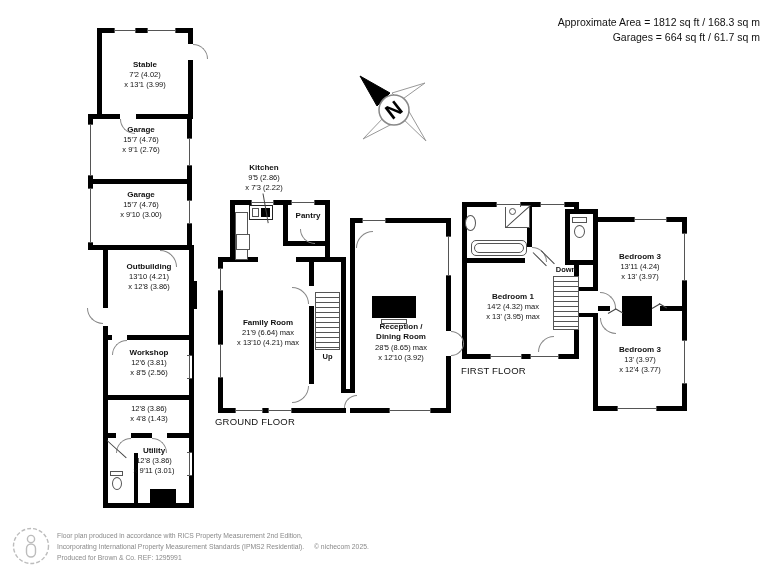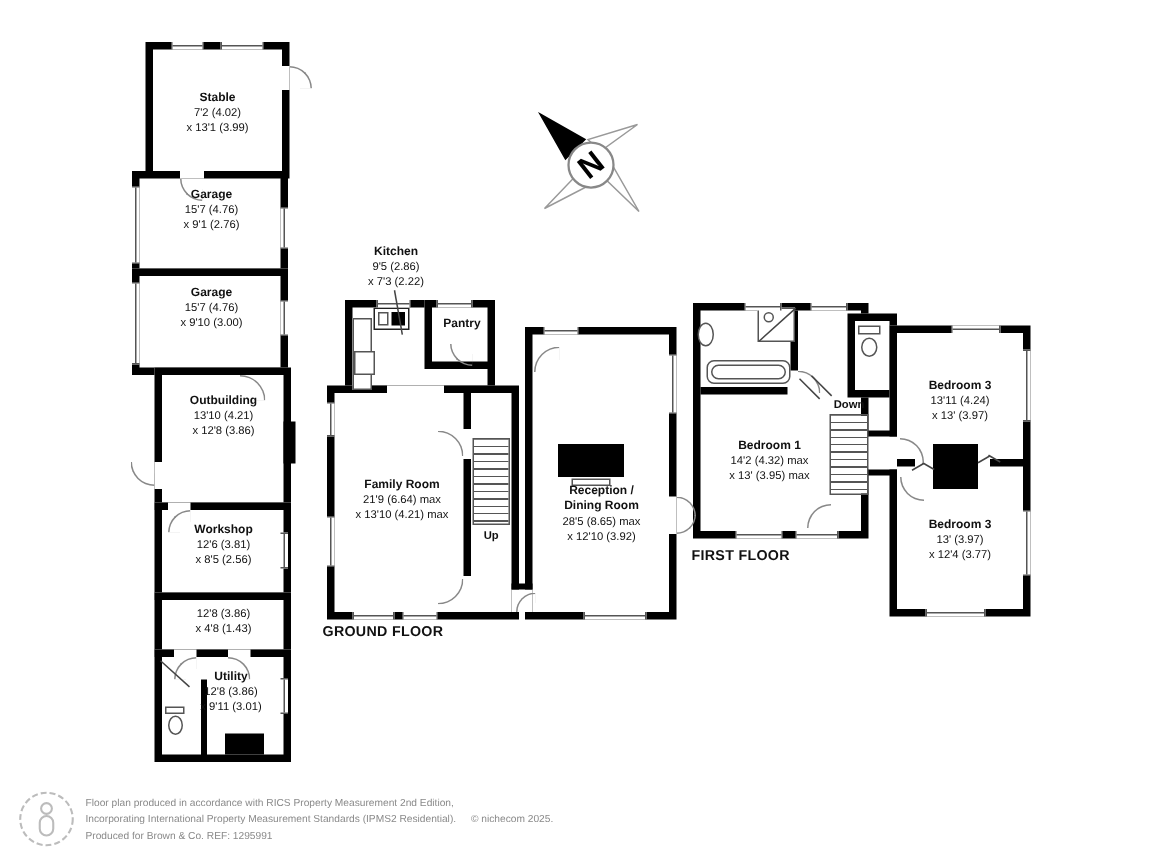--- a/index.html
+++ b/index.html
@@ -20,36 +20,38 @@
   .arc.br{border-bottom:1px solid #888;border-right:1px solid #888;border-bottom-right-radius:100% 100%;}
   .stairs{position:absolute;border:1px solid #555;box-sizing:border-box;z-index:3;
     background:repeating-linear-gradient(to bottom,#fff 0 4px,#555 4px 5px);}
   .fix{position:absolute;border:1px solid #555;background:#fff;box-sizing:border-box;z-index:3;}
   .ellipse{border-radius:50%;}
   .round{border-radius:5px;}
   .diag{position:absolute;height:1px;background:#444;transform-origin:0 50%;z-index:3;}
   .label{position:absolute;text-align:center;z-index:5;}
   .rname{display:block;font-weight:bold;font-size:8px;line-height:1.3;}
   .rdim{display:block;font-size:7.5px;line-height:1.3;}
-  .floorlbl{position:absolute;font-weight:bold;font-size:9.5px;letter-spacing:.2px;z-index:5;}
+  .floorlbl{position:absolute;font-weight:normal;font-size:9.5px;letter-spacing:.2px;z-index:5;}
   .updown{position:absolute;font-weight:bold;font-size:7.5px;text-align:center;z-index:5;}
   .header{position:absolute;top:15px;right:8px;text-align:right;z-index:6;}
   .title{font-size:17.5px;font-weight:bold;margin:0 0 7px 0;}
   .arealine{display:block;font-size:10.5px;line-height:1.45;}
   .disclaimer{display:block;font-size:7.5px;margin-top:3px;}
   .footer{position:absolute;left:57px;top:531px;font-size:6.8px;line-height:1.6;color:#8a8a8a;z-index:6;}
   .compass{position:absolute;left:356px;top:72px;z-index:4;}
   .logo{position:absolute;left:12px;top:527px;z-index:6;}
 </style>
 </head>
 <body>
 
 <div class="plan">
 
   <div class="header">
+    <span class="arealine">Approximate Area = 1812 sq ft / 168.3 sq m</span>
+    <span class="arealine">Garages = 664 sq ft / 61.7 sq m</span>
   </div>
 
   <svg class="compass" width="72" height="72" viewBox="0 0 72 72">
     <polygon points="69,11 44,29 36,21" fill="none" stroke="#999" stroke-width="1"></polygon>
     <polygon points="70,69 43,43 51,36" fill="none" stroke="#999" stroke-width="1"></polygon>
     <polygon points="7,67 29,44 36,52" fill="none" stroke="#999" stroke-width="1"></polygon>
     <polygon points="4,4 34,21 21,34" fill="#000" stroke="#000"></polygon>
     <circle cx="38" cy="38" r="15" fill="#fff" stroke="#888" stroke-width="1.5"></circle>
     <text x="38" y="45" font-size="21" font-weight="bold" text-anchor="middle" font-family="Liberation Sans, sans-serif" transform="rotate(-38 38 38)">N</text>
   </svg>

